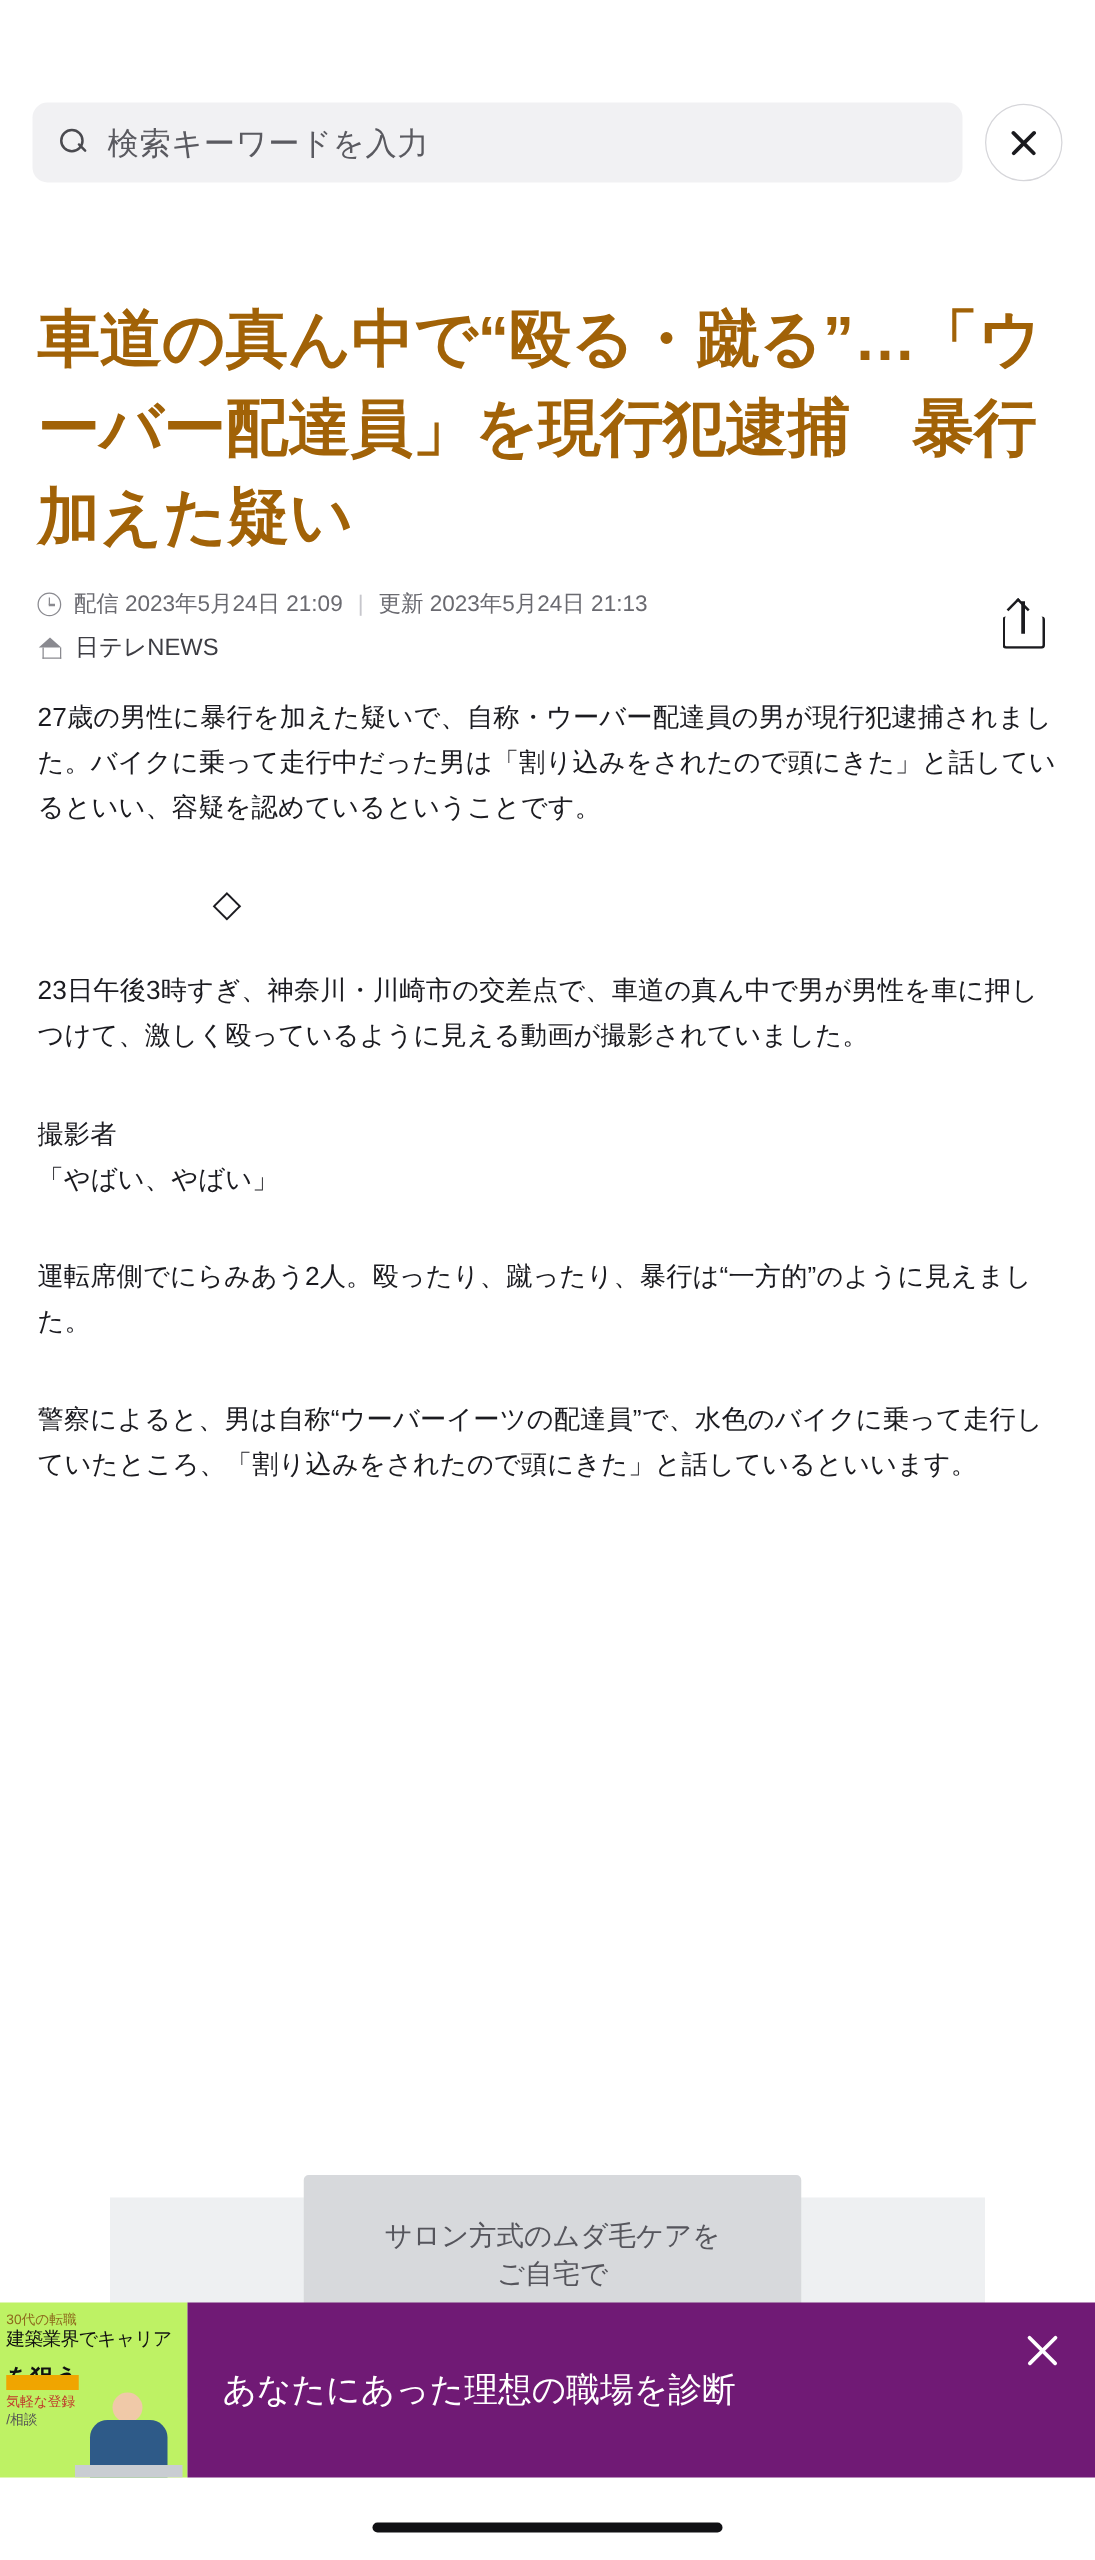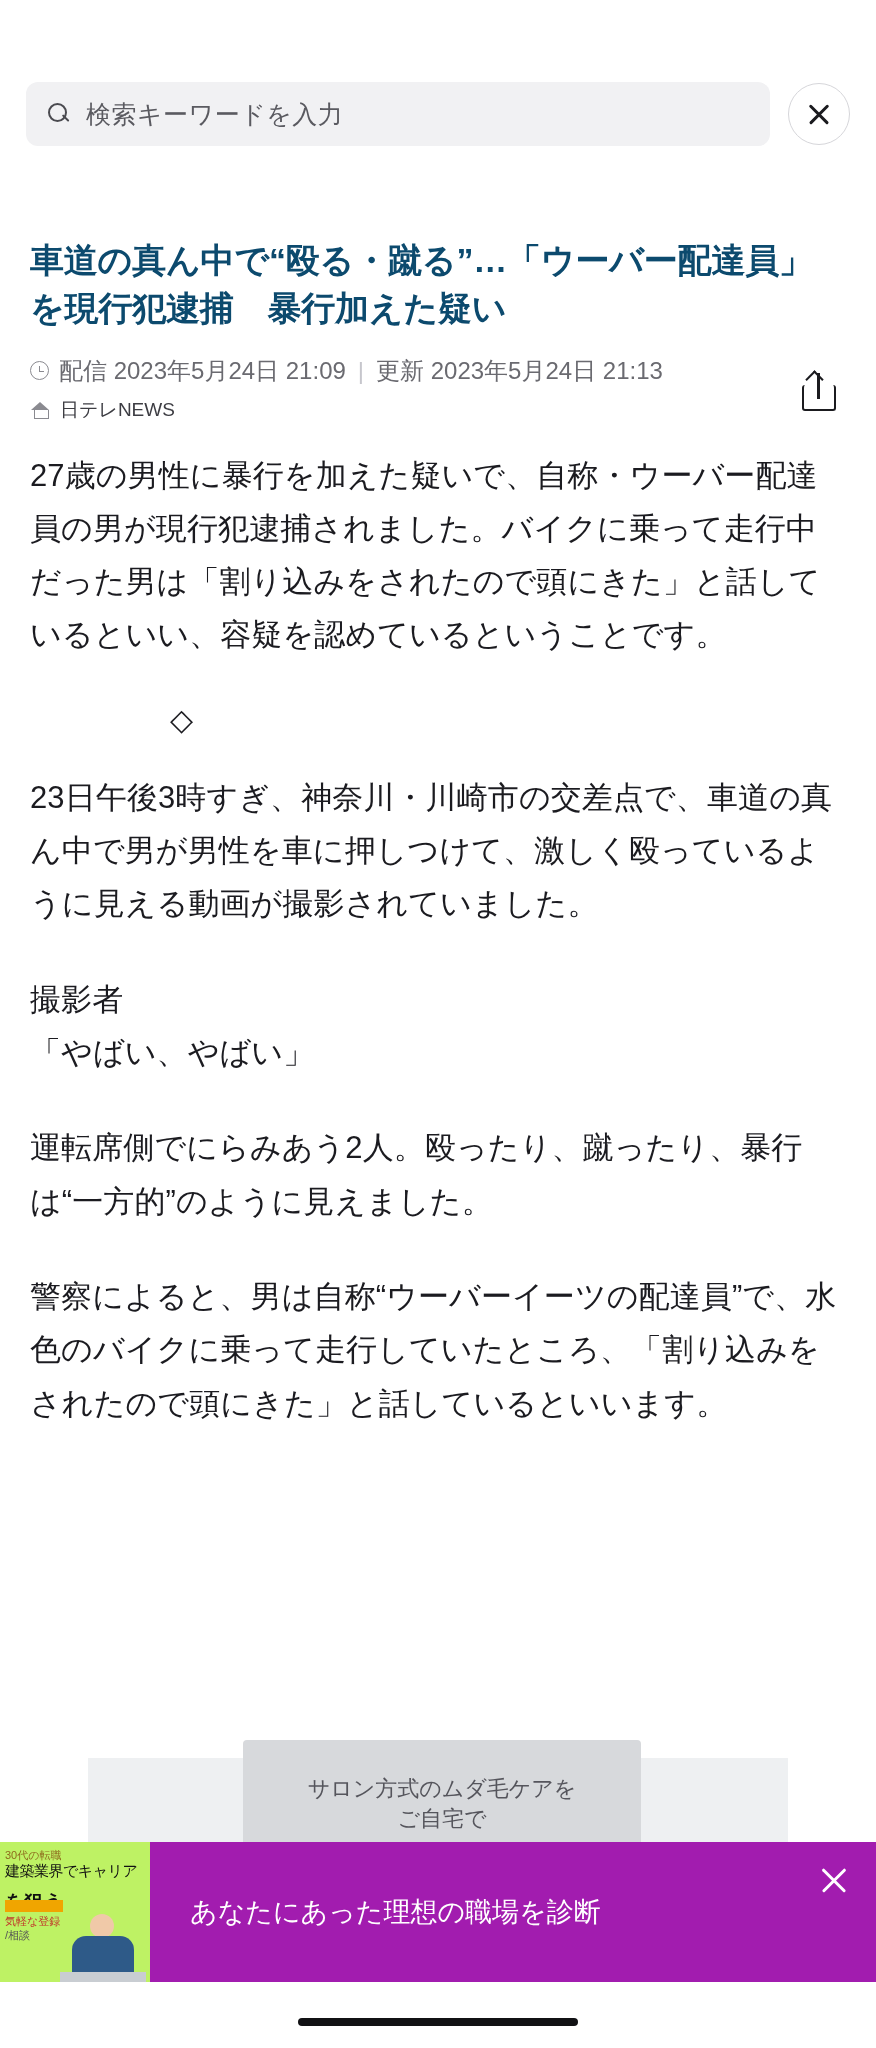--- a/index.html
+++ b/index.html
@@ -96,32 +96,32 @@
 
   
   .article {
     position: absolute;
     top: 236px;
     left: 0;
     width: 876px;
     padding: 0 30px;
   }
   .headline {
-    font-size: 34px;
+    font-size: 50px;
     font-weight: bold;
     line-height: 1.42;
-    color: #0c4a6e;
+    color: #a16207;
     letter-spacing: -0.2px;
   }
   .meta-row {
     margin-top: 22px;
     display: flex;
     align-items: center;
     gap: 10px;
-    font-size: 24px;
+    font-size: 18px;
     color: #6a6a70;
   }
   .clock-icon {
     width: 19px; height: 19px;
     border: 1.6px solid #8a8a90;
     border-radius: 50%;
     position: relative;
     flex: none;
   }
   .clock-icon::before {
@@ -195,21 +195,21 @@
     position: absolute;
     left: 8px; top: 4px;
     width: 13px; height: 13px;
     border-left: 2.6px solid #1b1b1f;
     border-top: 2.6px solid #1b1b1f;
     transform: rotate(45deg);
   }
 
   .body-text {
     margin-top: 26px;
-    font-size: 31px;
+    font-size: 21px;
     line-height: 1.72;
     color: #1b1b20;
     letter-spacing: 0.1px;
     white-space: pre-wrap;
   }
   .divider-mark {
     text-align: left;
     padding-left: 140px;
     font-size: 30px;
     color: #1b1b20;
@@ -313,25 +313,25 @@
     background: #2e5a88;
     border-radius: 14px 14px 0 0;
   }
   .ad-thumb .person .desk {
     position: absolute; left: 0; bottom: 0;
     width: 86px; height: 10px;
     background: #c9cdd2;
   }
   .ad-main {
     flex: 1;
-    background: #a21caf;
+    background: #701a75;
     display: flex;
     flex-direction: column;
     justify-content: center;
-    padding-left: 40px;
+    padding-left: 28px;
     gap: 14px;
     position: relative;
   }
   .ad-title {
     font-size: 27px;
     color: #ffffff;
   }
   .ad-sub-row {
     display: flex;
     align-items: center;

